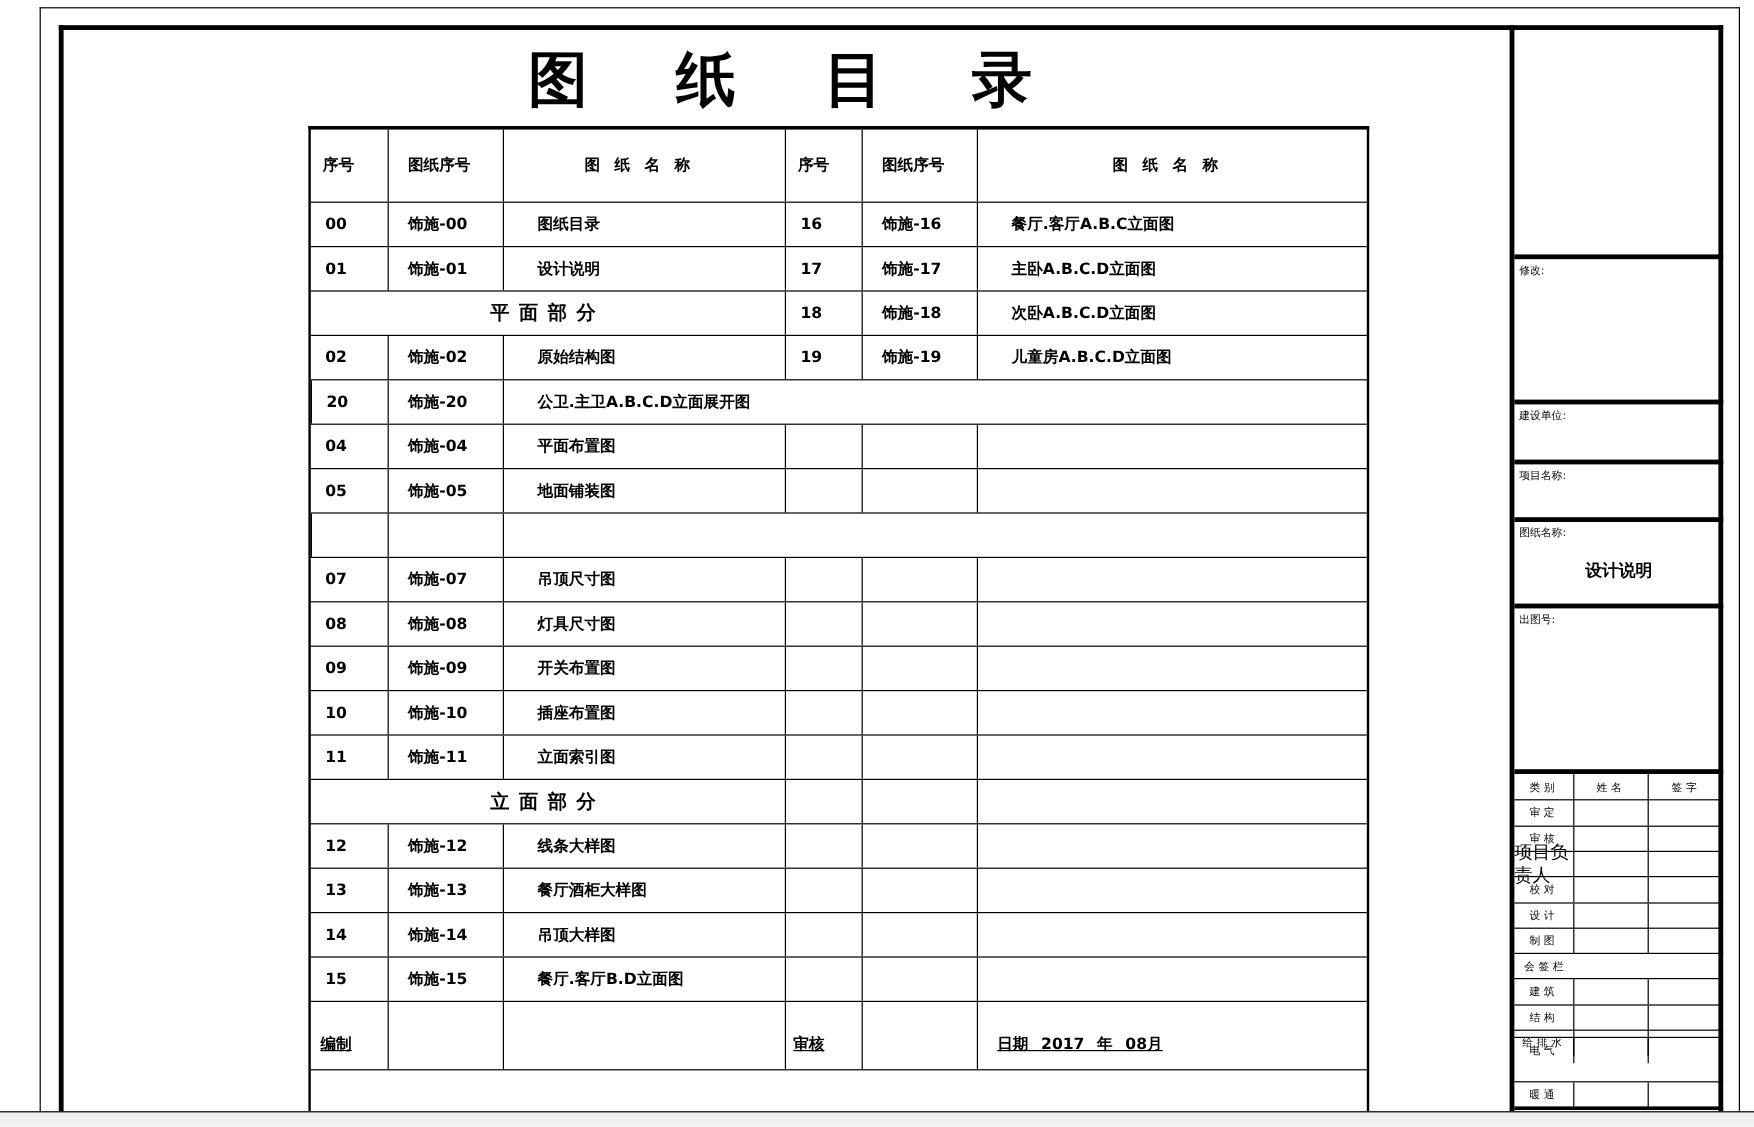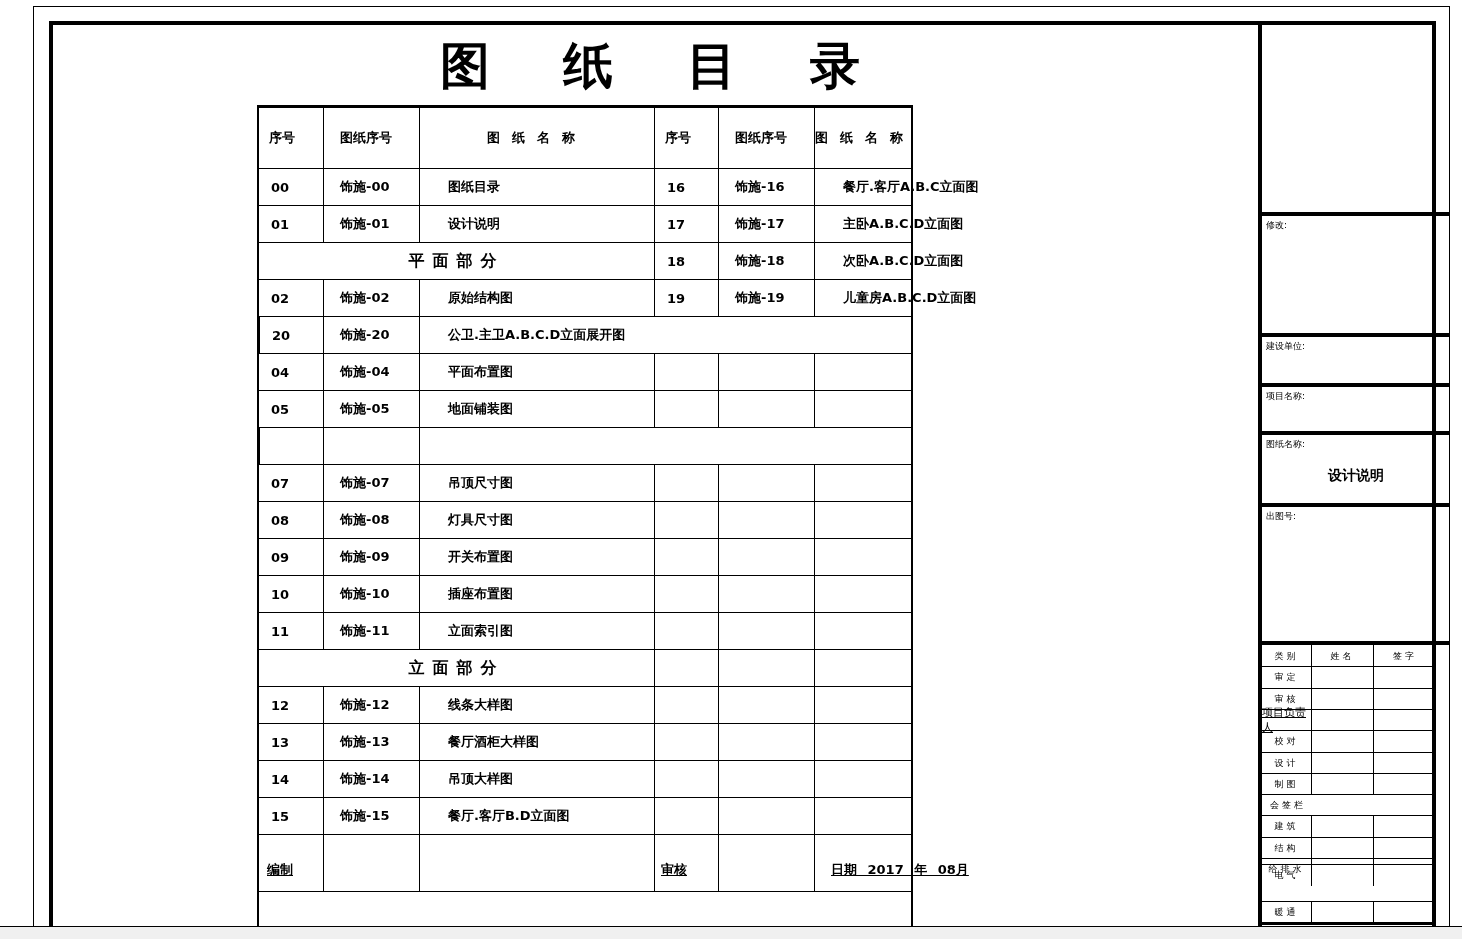--- a/index.html
+++ b/index.html
@@ -10,21 +10,21 @@
   .abs { position:absolute; box-sizing:border-box; }
   .outer-frame { left:33px; top:6px; width:1417px; height:921px; border:1px solid #000; border-bottom:none; }
   .inner-frame { left:49px; top:21px; width:1387px; height:910px; border:4px solid #000; border-bottom:none; }
   .bottom-bar { left:0; top:926px; width:1462px; height:13px; background:#f0f0f0; border-top:1px solid #000; }
 
   .title { left:440px; top:34px; width:420px; height:64px; display:flex; justify-content:space-between; align-items:center;
     font-size:50px; font-weight:bold; letter-spacing:0; }
   .title span { display:block; }
 
   
-  .tbl { left:257px; top:105px; width:656px; border-top:3px solid #000; border-left:2px solid #000; border-right:2px solid #000; }
+  .tbl { left:257px; top:105px; width:884px; border-top:3px solid #000; border-left:2px solid #000; border-right:2px solid #000; }
   .row { position:relative; display:flex; border-bottom:1px solid #000; box-sizing:border-box; }
   .cell { box-sizing:border-box; border-right:1px solid #000; display:flex; align-items:center; font-size:13px; font-weight:bold; overflow:hidden; white-space:nowrap; }
   .cell:last-child { border-right:none; }
   .c1 { width:65px; padding-left:12px; }
   .c2 { width:96px; padding-left:16px; }
   .c3 { width:234px; padding-left:28px; }
   .c4 { width:64px; padding-left:12px; border-left:1px solid #000; }
   .c5 { width:96px; padding-left:16px; }
   .c6 { flex:1; padding-left:28px; }
   .left-half { display:flex; width:395px; }
@@ -36,31 +36,31 @@
   .section { width:395px; display:flex; align-items:center; justify-content:center; font-size:16px; font-weight:bold; letter-spacing:8px; border-right:none; }
   .foot { height:57px; }
   .foot .cell { align-items:flex-end; padding-bottom:12px;text-decoration:underline; }
   .foot .c1 { padding-left:8px; }
   .foot .c4 { padding-left:6px; }
   .foot .c6 { padding-left:16px; word-spacing:6px; }
   .blank { height:34px; border-bottom:none; }
 
   
   .tb { left:1258px; top:21px; width:178px; height:910px; border-left:4px solid #000; }
-  .tb-sec { position:absolute; left:0; width:188px; box-sizing:border-box; }
+  .tb-sec { position:absolute; left:0; width:174px; box-sizing:border-box; }
   .tb-label { font-size:9px; padding:3px 0 0 4px; display:block; }
   .tb-value { position:absolute; left:0; right:0; text-align:center; font-size:14px; font-weight:bold; }
   .thick-top { border-top:4px solid #000; }
   .sig-row { position:absolute; left:0; width:174px; height:22px; display:flex; border-top:1px solid #000; box-sizing:border-box; }
   .sig-row .s { box-sizing:border-box; border-right:1px solid #000; display:flex; align-items:center; justify-content:center; font-size:9px; letter-spacing:3px; }
   .sig-row .s1 { width:50px; }
   .sig-row .s2 { width:62px; }
   .sig-row .s3 { flex:1; border-right:none; }
   .sig-row.span .s1 { width:174px; justify-content:flex-start; padding-left:8px; border-right:none; }
-  .s1.tight { letter-spacing:0; font-size:11px;text-decoration:underline; }
+  .s1.tight { letter-spacing:0; font-size:15px; }
 </style>
 </head>
 <body>
 
 <div class="abs outer-frame"></div>
 <div class="abs inner-frame"></div>
 
 <div class="abs title">
   <span>图</span>
   <span>纸</span>

